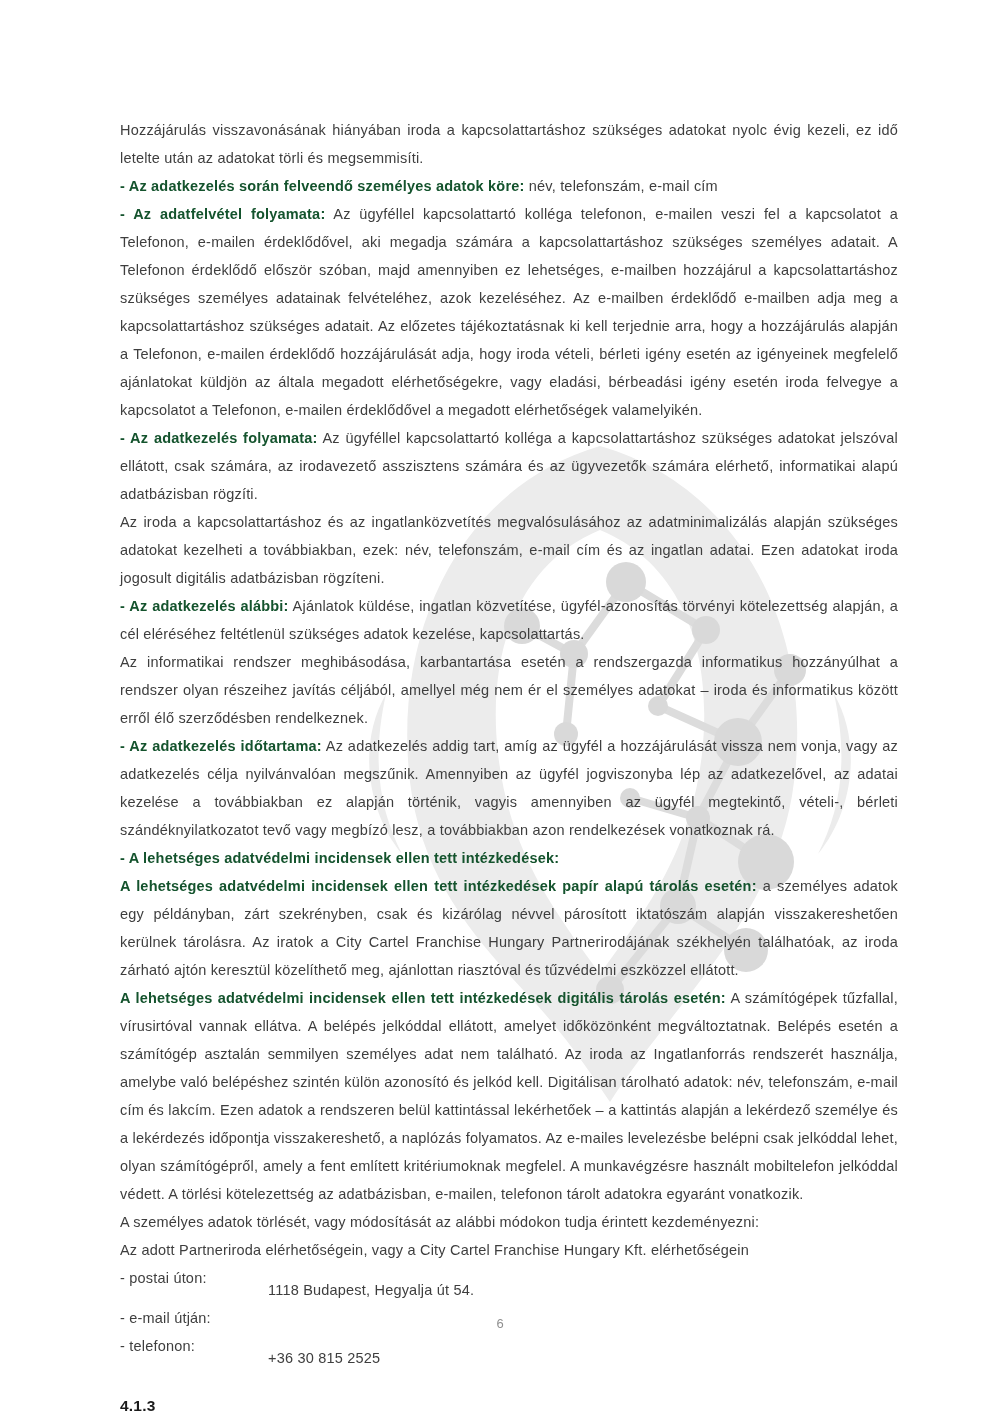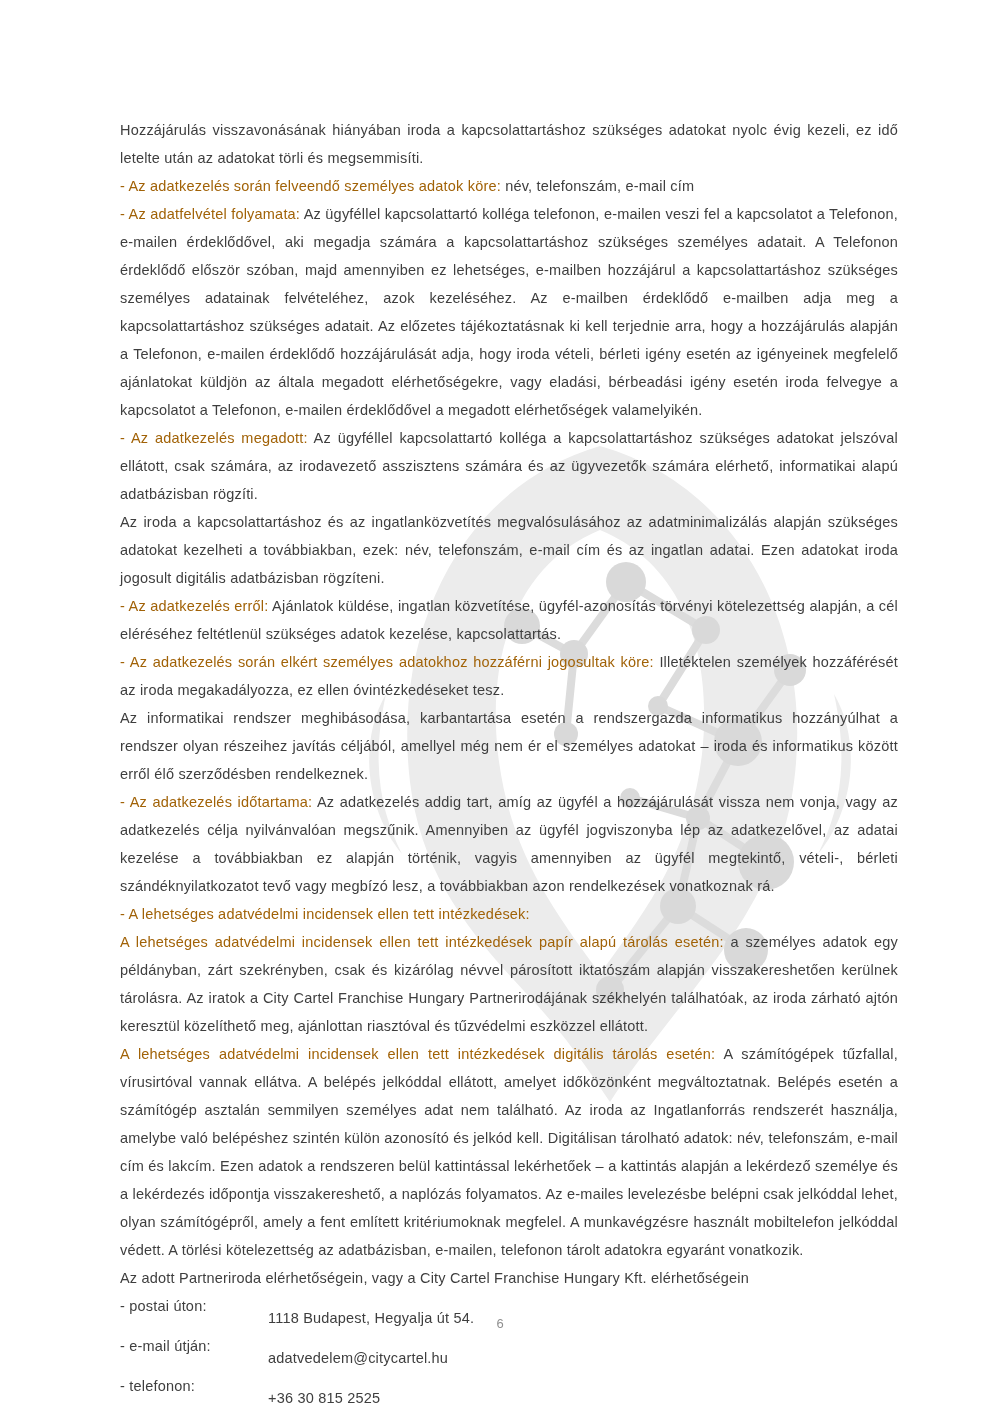--- a/index.html
+++ b/index.html
@@ -38,22 +38,22 @@
     line-height: 28px;
     letter-spacing: 0.2px;
     color: #3e3e3e;
     text-align: justify;
   }
   .content p {
     margin: 0;
     padding: 0;
   }
   .content b {
-    font-weight: normal;
-    color: #a16207;
+    font-weight: bold;
+    color: #14532d;
   }
   .contact-row {
     display: flex;
     text-align: left;
   }
   .contact-label {
     flex: 0 0 148px;
   }
   .contact-value {
     flex: 1 1 auto;
@@ -122,50 +122,49 @@
   </svg>
 
   <div class="content">
 
     <p><b></b><span>Hozzájárulás visszavonásának hiányában iroda a kapcsolattartáshoz szükséges adatokat nyolc évig kezeli, ez idő letelte után az adatokat törli és megsemmisíti.</span></p>
 
     <p><b>- Az adatkezelés során felveendő személyes adatok köre:</b><span> név, telefonszám, e-mail cím</span></p>
 
     <p><b>- Az adatfelvétel folyamata:</b><span> Az ügyféllel kapcsolattartó kolléga telefonon, e-mailen veszi fel a kapcsolatot a Telefonon, e-mailen érdeklődővel, aki megadja számára a kapcsolattartáshoz szükséges személyes adatait. A Telefonon érdeklődő először szóban, majd amennyiben ez lehetséges, e-mailben hozzájárul a kapcsolattartáshoz szükséges személyes adatainak felvételéhez, azok kezeléséhez. Az e-mailben érdeklődő e-mailben adja meg a kapcsolattartáshoz szükséges adatait. Az előzetes tájékoztatásnak ki kell terjednie arra, hogy a hozzájárulás alapján a Telefonon, e-mailen érdeklődő hozzájárulását adja, hogy iroda vételi, bérleti igény esetén az igényeinek megfelelő ajánlatokat küldjön az általa megadott elérhetőségekre, vagy eladási, bérbeadási igény esetén iroda felvegye a kapcsolatot a Telefonon, e-mailen érdeklődővel a megadott elérhetőségek valamelyikén.</span></p>
 
-    <p><b>- Az adatkezelés megadott:</b><span> Az ügyféllel kapcsolattartó kolléga a kapcsolattartáshoz szükséges adatokat jelszóval ellátott, csak számára, az irodavezető asszisztens számára és az ügyvezetők számára elérhető, informatikai alapú adatbázisban rögzíti.</span></p>
+    <p><b>- Az adatkezelés folyamata:</b><span> Az ügyféllel kapcsolattartó kolléga a kapcsolattartáshoz szükséges adatokat jelszóval ellátott, csak számára, az irodavezető asszisztens számára és az ügyvezetők számára elérhető, informatikai alapú adatbázisban rögzíti.</span></p>
 
     <p><b></b><span>Az iroda a kapcsolattartáshoz és az ingatlanközvetítés megvalósulásához az adatminimalizálás alapján szükséges adatokat kezelheti a továbbiakban, ezek: név, telefonszám, e-mail cím és az ingatlan adatai. Ezen adatokat iroda jogosult digitális adatbázisban rögzíteni.</span></p>
 
-    <p><b>- Az adatkezelés erről:</b><span> Ajánlatok küldése, ingatlan közvetítése, ügyfél-azonosítás törvényi kötelezettség alapján, a cél eléréséhez feltétlenül szükséges adatok kezelése, kapcsolattartás.</span></p>
+    <p><b>- Az adatkezelés alábbi:</b><span> Ajánlatok küldése, ingatlan közvetítése, ügyfél-azonosítás törvényi kötelezettség alapján, a cél eléréséhez feltétlenül szükséges adatok kezelése, kapcsolattartás.</span></p>
 
-    <p><b>- Az adatkezelés során elkért személyes adatokhoz hozzáférni jogosultak köre:</b><span> Illetéktelen személyek hozzáférését az iroda megakadályozza, ez ellen óvintézkedéseket tesz.</span></p>
 
 
 
     <p><b></b><span>Az informatikai rendszer meghibásodása, karbantartása esetén a rendszergazda informatikus hozzányúlhat a rendszer olyan részeihez javítás céljából, amellyel még nem ér el személyes adatokat – iroda és informatikus között erről élő szerződésben rendelkeznek.</span></p>
 
     <p><b>- Az adatkezelés időtartama:</b><span> Az adatkezelés addig tart, amíg az ügyfél a hozzájárulását vissza nem vonja, vagy az adatkezelés célja nyilvánvalóan megszűnik. Amennyiben az ügyfél jogviszonyba lép az adatkezelővel, az adatai kezelése a továbbiakban ez alapján történik, vagyis amennyiben az ügyfél megtekintő, vételi-, bérleti szándéknyilatkozatot tevő vagy megbízó lesz, a továbbiakban azon rendelkezések vonatkoznak rá.</span></p>
 
     <p><b>- A lehetséges adatvédelmi incidensek ellen tett intézkedések:</b><span></span></p>
 
     <p><b>A lehetséges adatvédelmi incidensek ellen tett intézkedések papír alapú tárolás esetén:</b><span> a személyes adatok egy példányban, zárt szekrényben, csak és kizárólag névvel párosított iktatószám alapján visszakereshetően kerülnek tárolásra. Az iratok a City Cartel Franchise Hungary Partnerirodájának székhelyén találhatóak, az iroda zárható ajtón keresztül közelíthető meg, ajánlottan riasztóval és tűzvédelmi eszközzel ellátott.</span></p>
 
     <p><b>A lehetséges adatvédelmi incidensek ellen tett intézkedések digitális tárolás esetén:</b><span> A számítógépek tűzfallal, vírusirtóval vannak ellátva. A belépés jelkóddal ellátott, amelyet időközönként megváltoztatnak. Belépés esetén a számítógép asztalán semmilyen személyes adat nem található. Az iroda az Ingatlanforrás rendszerét használja, amelybe való belépéshez szintén külön azonosító és jelkód kell. Digitálisan tárolható adatok: név, telefonszám, e-mail cím és lakcím. Ezen adatok a rendszeren belül kattintással lekérhetőek – a kattintás alapján a lekérdező személye és a lekérdezés időpontja visszakereshető, a naplózás folyamatos. Az e-mailes levelezésbe belépni csak jelkóddal lehet, olyan számítógépről, amely a fent említett kritériumoknak megfelel. A munkavégzésre használt mobiltelefon jelkóddal védett. A törlési kötelezettség az adatbázisban, e-mailen, telefonon tárolt adatokra egyaránt vonatkozik.</span></p>
 
+    <p><b></b><span>A személyes adatok törlését, vagy módosítását az alábbi módokon tudja érintett kezdeményezni:</span></p>
 
     <p><b></b><span>Az adott Partneriroda elérhetőségein, vagy a City Cartel Franchise Hungary Kft. elérhetőségein</span></p>
 
     <div class="contact-row">
       <span class="contact-label">- postai úton:</span>
       <span class="contact-value">1118 Budapest, Hegyalja út 54.</span>
     </div>
     <div class="contact-row">
       <span class="contact-label">- e-mail útján:</span>
-      <span class="contact-value">adatvedelem@citycartel.hu</span>
     </div>
     <div class="contact-row">
       <span class="contact-label">- telefonon:</span>
       <span class="contact-value">+36 30 815 2525</span>
     </div>
 
     <div class="section-heading">
       <span>4.1.3</span>
     </div>
     <p class="section-body">Amennyiben az ügyfélből vevő, bérbe vevő, vételi-, bérbe vételi szándéknyilatkozatot tevő lesz, a továbbiakban az ezen ügyfélkapcsolati típusokra vonatkozó fenti szabályozás alkalmazandó.</p>

